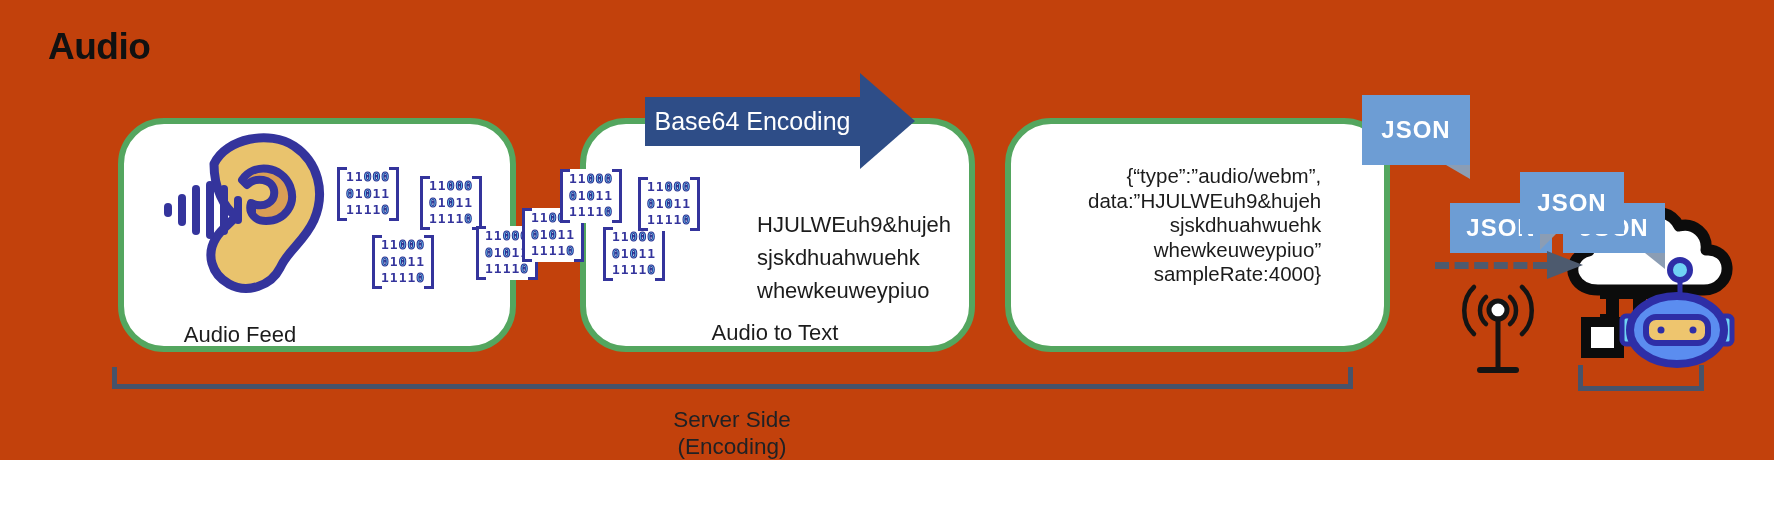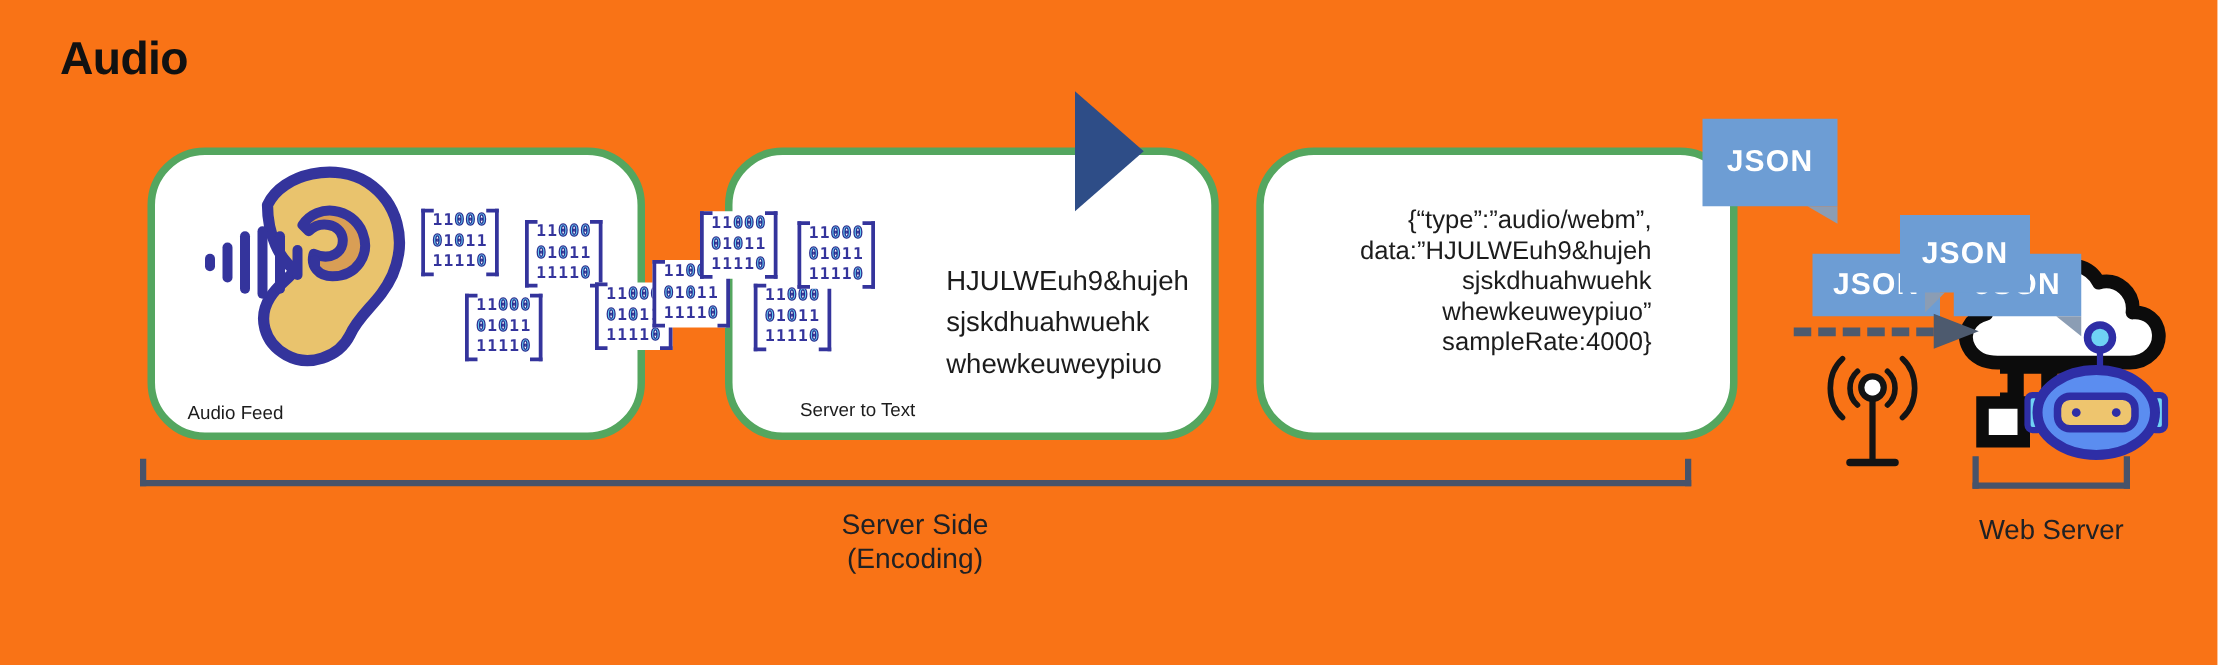--- a/index.html
+++ b/index.html
@@ -1,29 +1,29 @@
 <!DOCTYPE html>
 <html><head>
 <meta charset="utf-8">
 <style>
   html,body{margin:0;padding:0;background:#fff;}
-  .canvas{position:relative;width:1774px;height:532px;background:#f97316;overflow:hidden;
+  .canvas{position:relative;width:1774px;height:460px;background:#c2410c;overflow:hidden;
           font-family:"Liberation Sans", sans-serif;color:#202124;}
 
   .page-title{position:absolute;left:48px;top:26px;font-size:37px;font-weight:800;
               letter-spacing:-0.5px;color:#111;}
 
   
   .gbox{position:absolute;top:118px;height:234px;border:6px solid #54a65f;border-radius:46px;
         background:#fff;box-sizing:border-box;z-index:0;}
   .box-audio{left:118px;width:398px;}
   .box-binary{left:580px;width:395px;}
   .box-json{left:1005px;width:385px;}
 
-  .box-label{position:absolute;font-size:15px;color:#1c1c1c;z-index:4;}
+  .box-label{position:absolute;font-size:22px;color:#1c1c1c;text-align:center;z-index:4;}
   .label-audio{left:150px;top:322px;width:180px;}
   .label-binary{left:640px;top:320px;width:270px;}
 
   .content-text{position:absolute;white-space:pre-line;color:#1c1c1c;z-index:1;}
   .binary-content{left:757px;top:181px;font-size:22px;line-height:33px;margin-top:27px;}
   .json-content{left:1088px;top:164px;font-size:20.5px;line-height:24.5px;text-align:right;}
 
   
   .arrow-body{position:absolute;left:645px;top:97px;width:215px;height:49px;background:#2e4d87;
               color:#fff;font-size:25px;line-height:49px;text-align:center;z-index:5;}
@@ -139,24 +139,27 @@
         <div class="mrow"><span class="d0">0</span><span class="d1">1</span><span class="d0">0</span><span class="d1">1</span><span class="d1">1</span></div>
         <div class="mrow"><span class="d1">1</span><span class="d1">1</span><span class="d1">1</span><span class="d1">1</span><span class="d0">0</span></div>
       </div>
       <div class="matrix" style="left: 638px; top: 177px;">
         <div class="mrow"><span class="d1">1</span><span class="d1">1</span><span class="d0">0</span><span class="d0">0</span><span class="d0">0</span></div>
         <div class="mrow"><span class="d0">0</span><span class="d1">1</span><span class="d0">0</span><span class="d1">1</span><span class="d1">1</span></div>
         <div class="mrow"><span class="d1">1</span><span class="d1">1</span><span class="d1">1</span><span class="d1">1</span><span class="d0">0</span></div>
       </div>
     </div>
 
+  <div class="arrow-body">
+    <span>Base64 Encoding</span>
+  </div>
   <div class="arrow-head"></div>
 
   <div class="box-label label-audio">Audio Feed</div>
-  <div class="box-label label-binary">Server to Text</div>
+  <div class="box-label label-binary">Audio to Text</div>
 
   <div class="content-text binary-content">HJULWEuh9&amp;hujeh
 sjskdhuahwuehk
 whewkeuweypiuo</div>
   <div class="content-text json-content">{“type”:”audio/webm”,
 data:”HJULWEuh9&amp;hujeh
 sjskdhuahwuehk
 whewkeuweypiuo”
 sampleRate:4000}</div>
 
@@ -204,15 +207,14 @@
   <div class="dash-line"></div>
   <div class="dash-head"></div>
 
   <div class="bracket bracket-client"></div>
   <div class="bracket bracket-server"></div>
 
   <div class="client-label">
     <span>Server Side</span><br>
     <span>(Encoding)</span>
   </div>
-  <div class="server-label">Web Server</div>
 
 </div>
 
 </body></html>

